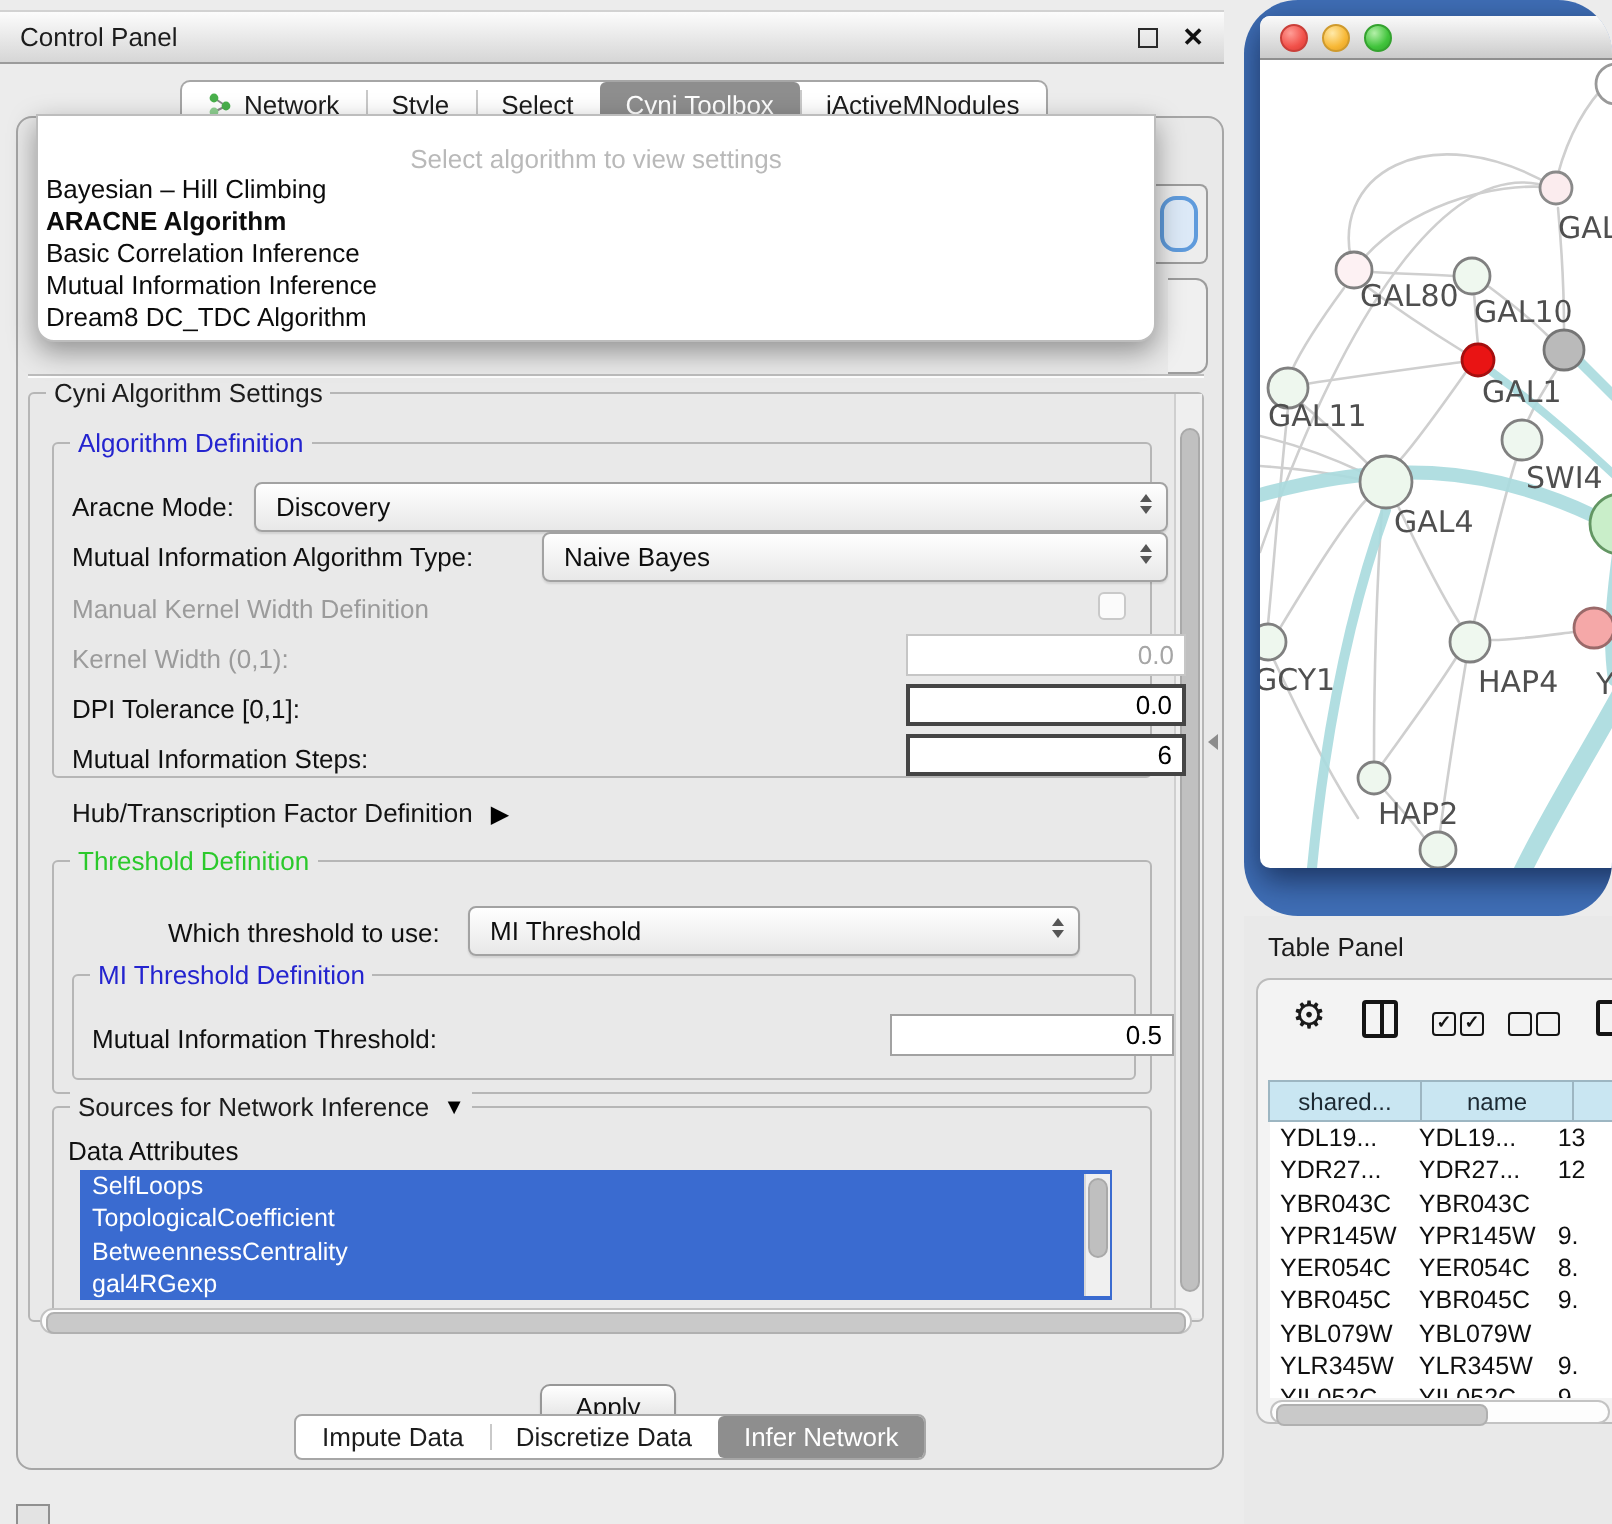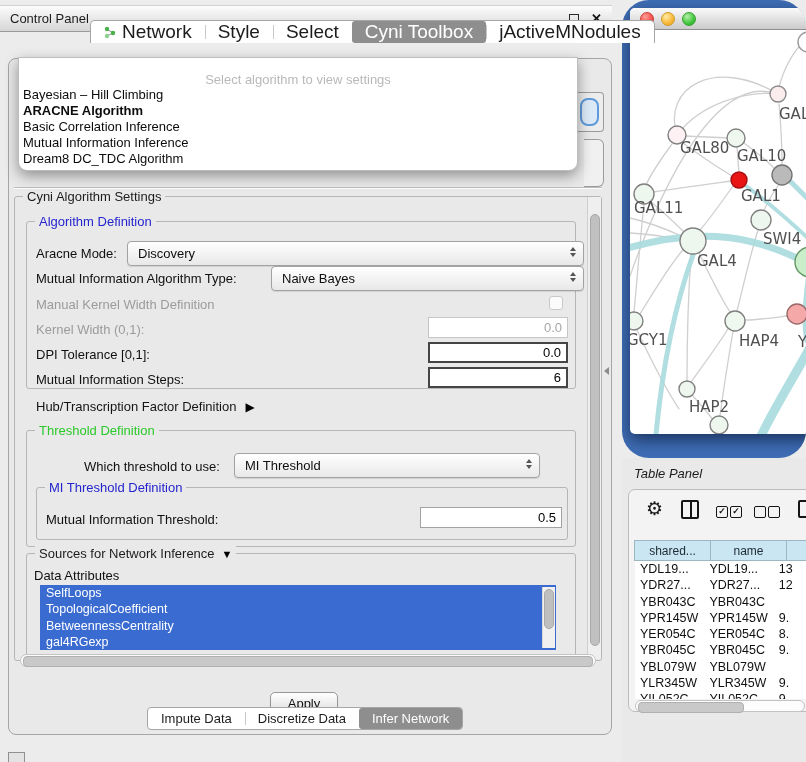--- a/index.html
+++ b/index.html
@@ -9,22 +9,22 @@
 
   
   .titlebar{left:0;top:5px;width:612px;height:27px;background:linear-gradient(#fcfcfc,#d6d6d6);
     border-top:1px solid #d2d2d2;border-bottom:1px solid #9b9b9b;display:flex;align-items:center;
     padding:0 10px;font-size:13px;color:#1c1c1c;}
   .tb-title{flex:1;}
   .float-box{width:8px;height:8px;border:1.5px solid #2a2a2a;display:inline-block;margin-right:12px;}
   .close-x{font-weight:bold;font-size:13px;color:#111;}
 
   
-  .tabstrip{left:90px;top:20px;height:23px;display:flex;background:#fff;border:1px solid #a6a6a6;
-    border-bottom:none;border-radius:5px 5px 0 0;font-size:19px;z-index:2;align-items:center;}
+  .tabstrip{left:90px;top:40px;height:23px;display:flex;background:#fff;border:1px solid #a6a6a6;
+    border-bottom:none;border-radius:5px 5px 0 0;font-size:13px;z-index:2;}
   .tab{display:flex;align-items:center;padding:0 13px;position:relative;color:#1c1c1c;white-space:nowrap;}
   .tab + .tab::before{content:"";position:absolute;left:0;top:4px;bottom:4px;width:1px;background:#c9c9c9;}
   .tab.selected{background:#8e8e8e;color:#fff;border-radius:3px;}
   .tab.selected::before{display:none;}
   .net-ico{width:13px;height:13px;margin-right:5px;}
 
   
   .main-panel{left:8px;top:58px;width:604px;height:677px;border:1px solid #a6a6a6;border-radius:8px;
     background:#e9e9e9;}
 
@@ -56,21 +56,21 @@
   .lbl.dis{color:#9b9b9b;}
 
   .combo{position:absolute;height:23px;border:1px solid #a2a2a2;border-radius:4px;
     background:linear-gradient(#ffffff,#e8e8e8);display:flex;align-items:center;font-size:13px;color:#0e0e0e;
     padding-left:10px;box-shadow:0 1px 1px rgba(0,0,0,.10);}
   .arrows{position:absolute;right:7px;top:5px;display:flex;flex-direction:column;gap:2px;}
   .tri-up{width:0;height:0;border-left:3.5px solid transparent;border-right:3.5px solid transparent;border-bottom:4.5px solid #555;}
   .tri-dn{width:0;height:0;border-left:3.5px solid transparent;border-right:3.5px solid transparent;border-top:4.5px solid #555;}
 
   input.fld{position:absolute;text-align:right;font-size:13px;padding:0 5px;background:#fff;
-    font-family:inherit;box-sizing:border-box;outline:none;}
+    font-family:inherit;box-sizing:border-box;outline:none;margin-left:25px;}
   .fld-dis{border:1px solid #c6c6c6;color:#a6a6a6;}
   .fld-strong{border:2px solid #454545;color:#000;}
   .fld-light{border:1px solid #a2a2a2;color:#000;}
 
   .chk{width:14px;height:14px;border:1px solid #c9c9c9;border-radius:3px;background:#fbfbfb;}
 
   .hub-row{position:absolute;font-size:13px;color:#141414;display:flex;align-items:center;gap:9px;}
   .hub-arrow{font-size:12px;color:#000;}
   .src-arrow{font-size:11px;color:#000;margin-left:7px;}
 
@@ -104,21 +104,21 @@
     border-bottom:1px solid #8f8f8f;border-radius:5px 5px 0 0;display:flex;align-items:center;
     padding-left:10px;gap:7px;}
   .light{width:12px;height:12px;border-radius:50%;}
   .light.red{background:radial-gradient(circle at 35% 30%,#ff9d96,#f1514a 60%,#d83a34);border:1px solid #ca3f39;}
   .light.yellow{background:radial-gradient(circle at 35% 30%,#ffe9a8,#f7b836 60%,#e09c22);border:1px solid #cf9a2d;}
   .light.green{background:radial-gradient(circle at 35% 30%,#b4f0a9,#41c43c 60%,#2fa42c);border:1px solid #34a22f;}
   #net-svg{position:absolute;left:0;top:22px;}
 
   
   .table-region{left:622px;top:458px;width:184px;height:304px;background:#e9e9e9;overflow:hidden;}
-  .tp-title{left:12px;top:8px;font-size:13px;color:#1c1c1c;font-style:italic;}
+  .tp-title{left:12px;top:8px;font-size:13px;color:#1c1c1c;}
   .tp-panel{left:6px;top:31px;width:200px;height:223px;background:#f3f3f3;border:1px solid #bcbcbc;border-radius:7px;}
   .gear{font-size:19px;color:#1a1a1a;line-height:20px;}
   .cols-icon{width:18px;height:19px;border:2px solid #141414;border-radius:2px;}
   .cols-mid{left:7px;top:0;width:2px;height:15px;background:#141414;}
   .chkico{width:10px;height:10px;border:1.5px solid #141414;border-radius:2px;font-size:9px;line-height:9px;
     text-align:center;color:#141414;font-weight:bold;display:inline-block;}
   .doc-icon{width:14px;height:18px;border:2px solid #141414;border-radius:2px;background:#f3f3f3;}
   .thead{display:flex;}
   .th{height:21px;line-height:21px;background:#c9e6f2;border:1px solid #9db6c2;margin-left:-1px;
     text-align:center;font-size:12px;color:#1d2a33;box-sizing:border-box;white-space:nowrap;overflow:hidden;}

